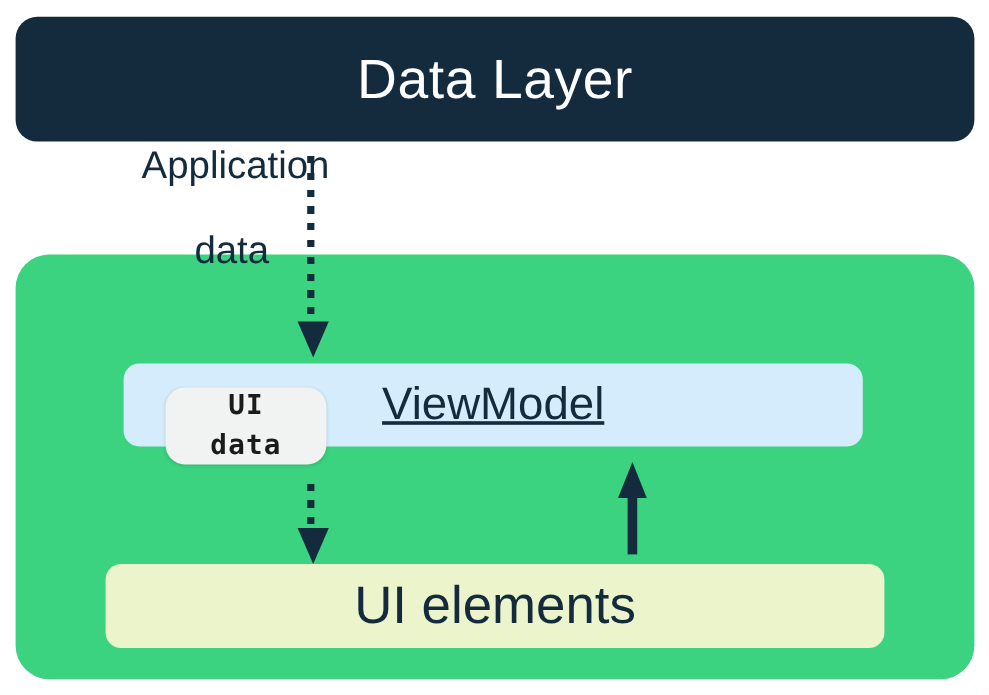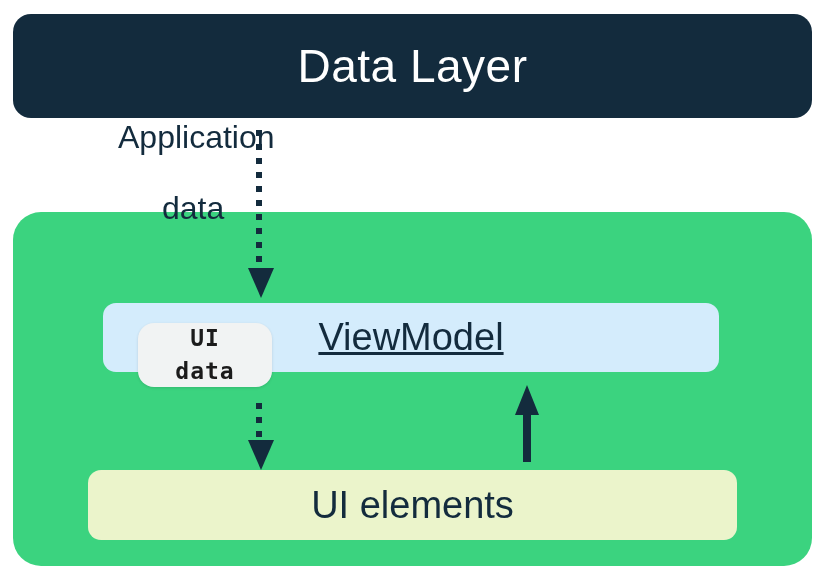--- a/index.html
+++ b/index.html
@@ -57,21 +57,21 @@
     font-family:"DejaVu Sans Mono","Liberation Mono",monospace;
     font-weight:bold;font-size:23px;line-height:33px;color:#1b1b1b;
     letter-spacing:1px;
   }
   .ui-elements-box{
     position:absolute;left:88px;top:470px;width:649px;height:70px;
     background:var(--cream);border-radius:13px;
     display:flex;align-items:center;justify-content:center;
     z-index:2;
   }
-  .ui-elements-box .label{color:var(--navy);font-size:38px;}
+  .ui-elements-box .label{color:var(--navy);font-size:44px;}
   
   .flow-label{position:absolute;color:var(--navy);font-size:32px;line-height:1;z-index:3;}
   .app-data-line1{left:78px;top:121px;margin-left:40px;}
   .app-data-line2{left:162px;top:174px;margin-top:18px;}
   .events-label{left:567px;top:403px;}
   
   .dotline{
     position:absolute;width:6px;
     background:repeating-linear-gradient(to bottom,var(--navy) 0 6px,transparent 6px 14px);
     z-index:3;

